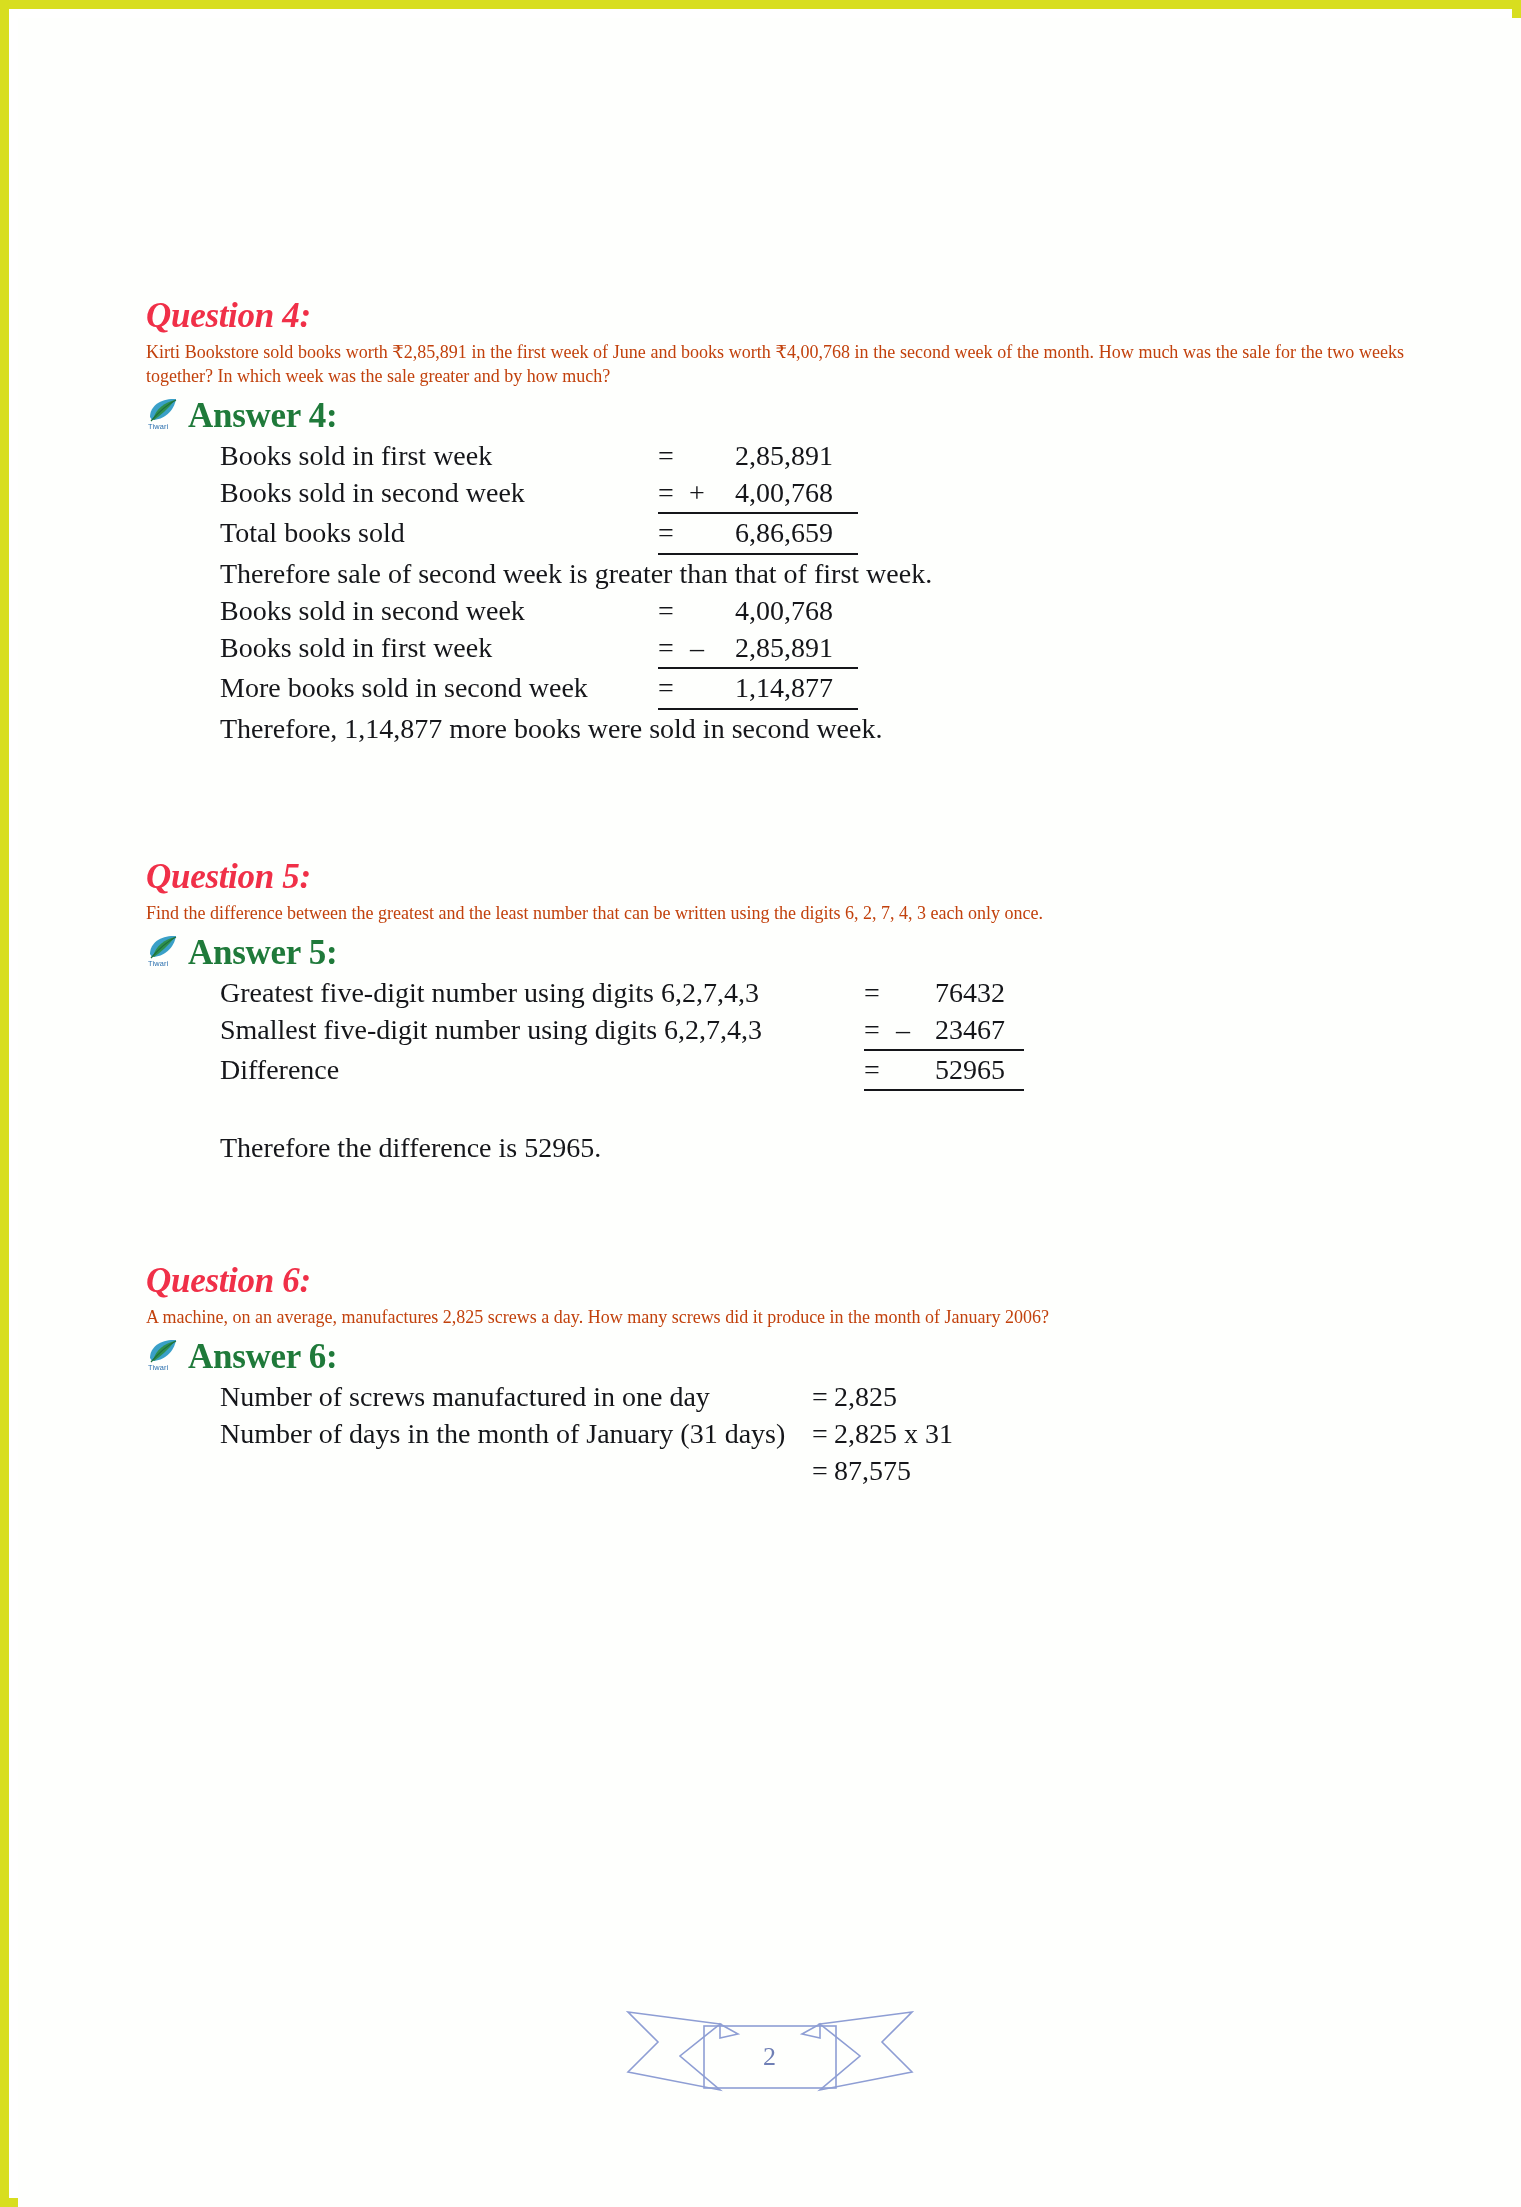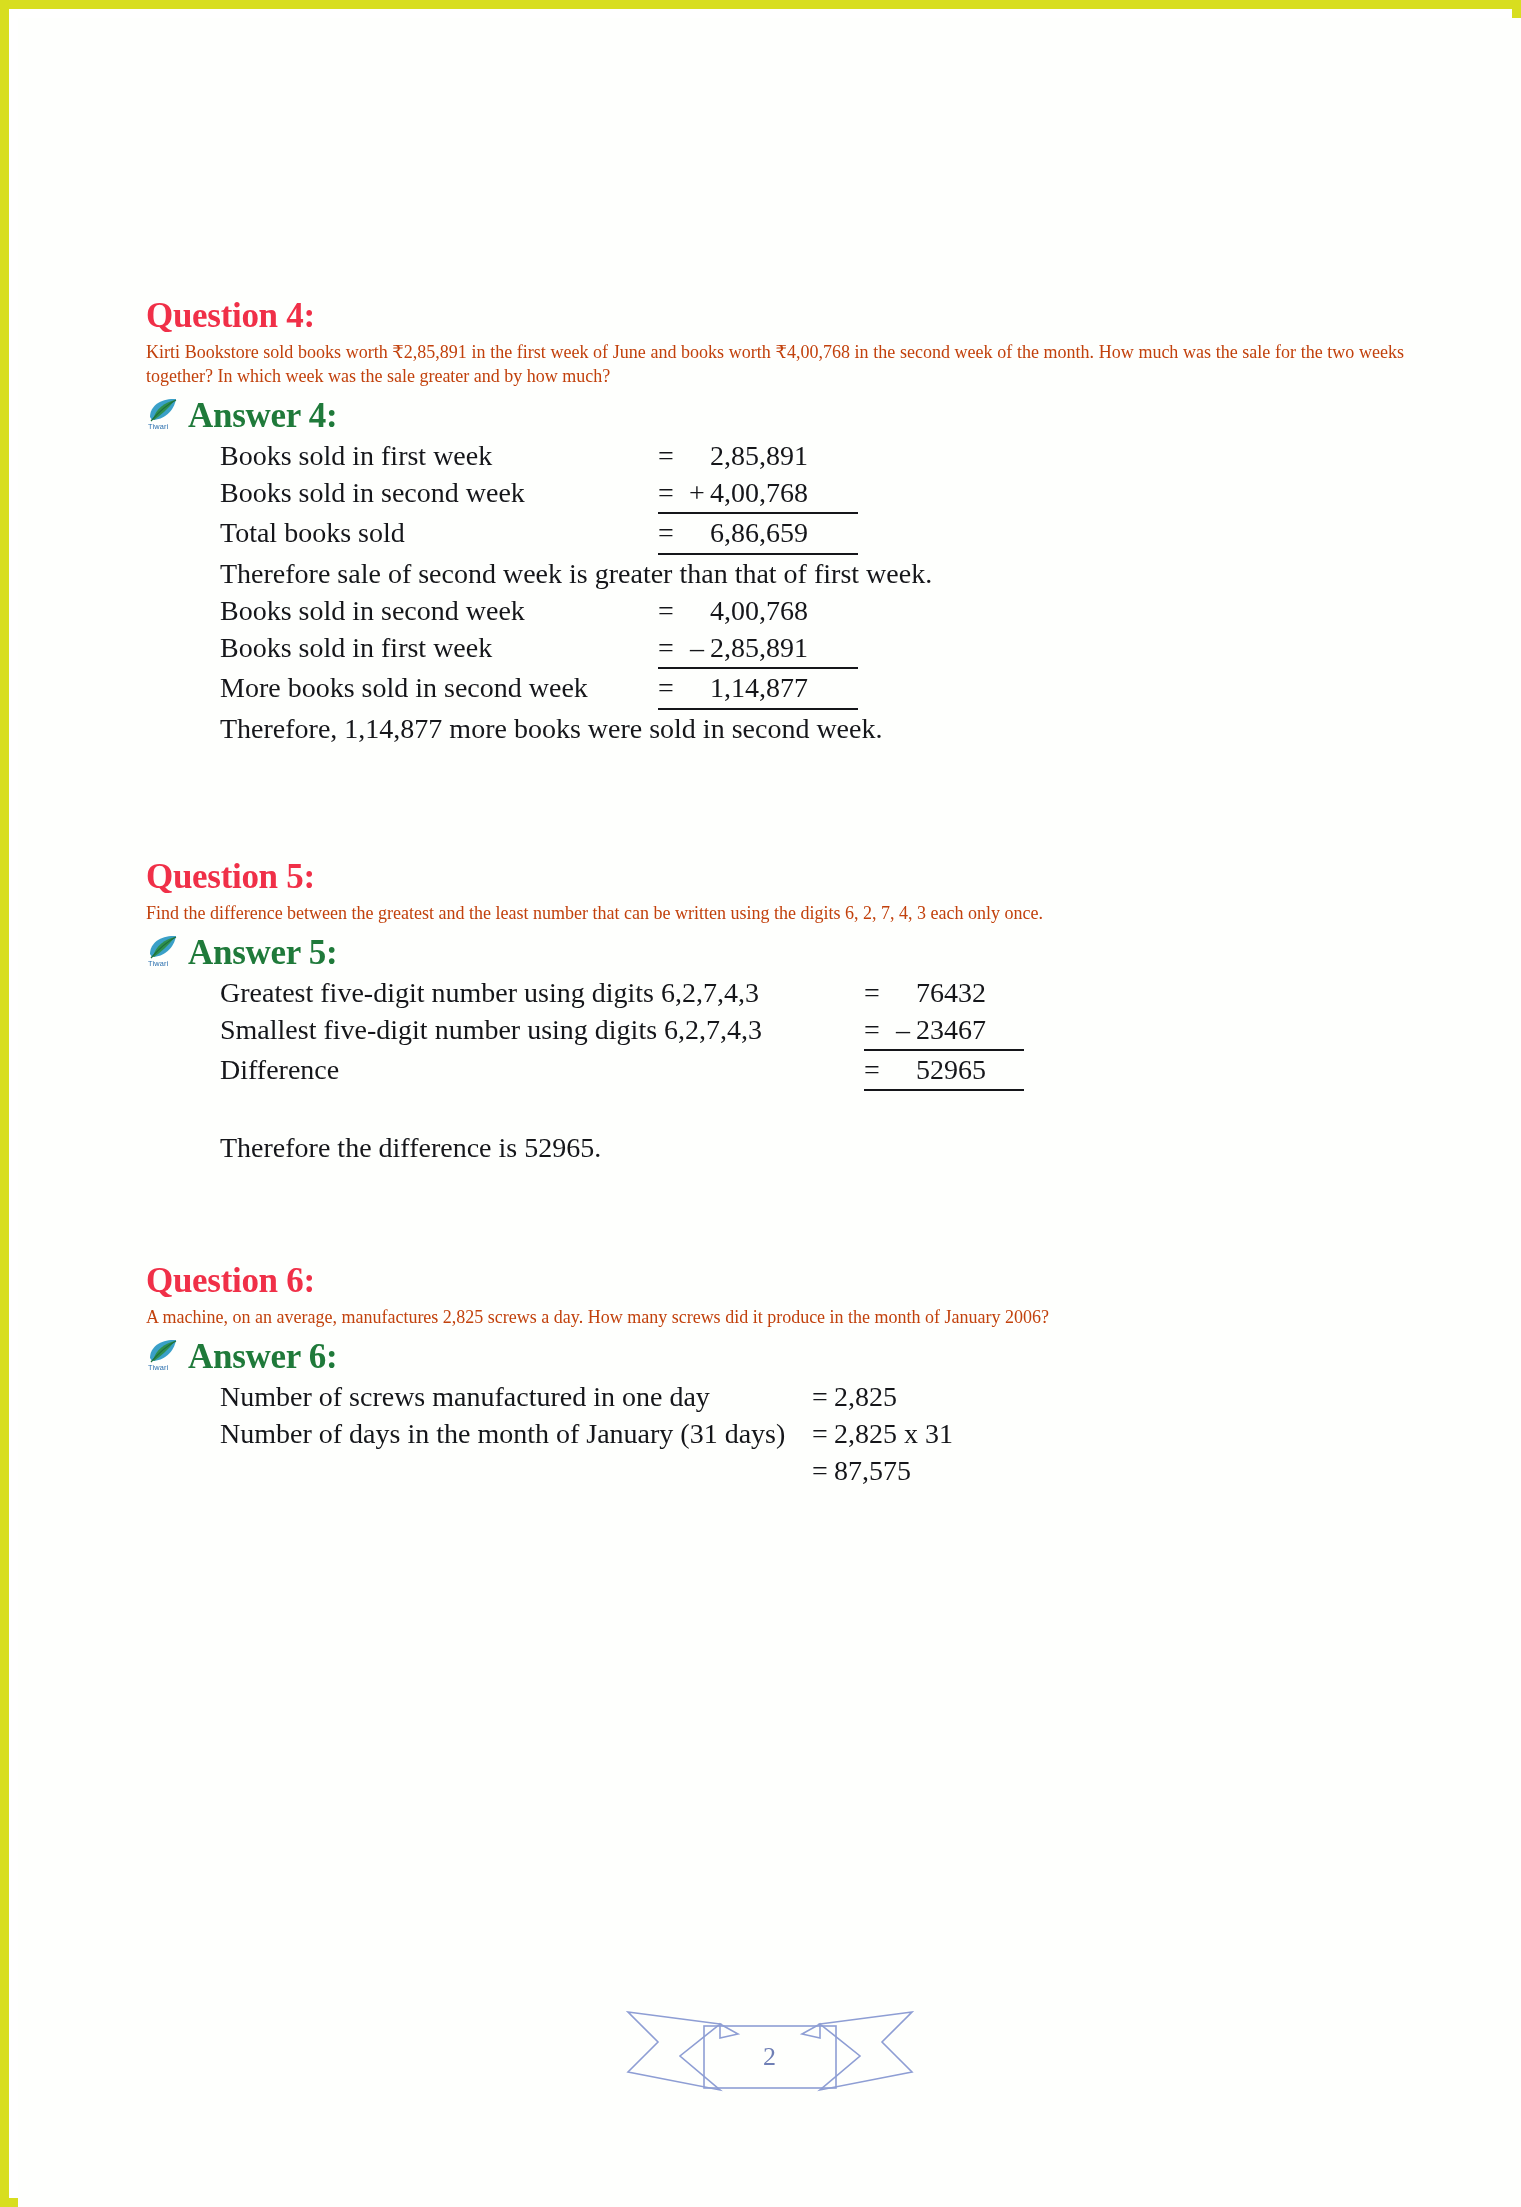--- a/index.html
+++ b/index.html
@@ -42,20 +42,21 @@
 
   
   .q-heading {
     color: #f03048;
     font-weight: bold;
     font-size: 35px;
     line-height: 1.0;
     letter-spacing: -0.3px;
     margin: 0 0 8px 4px;
     font-family: "Liberation Serif", "DejaVu Serif", serif;
+    font-style: italic;
   }
 
   .a-heading {
     display: flex;
     align-items: flex-end;
     margin: 6px 0 2px 4px;
   }
   .a-heading-text {
     color: #1f7a3a;
     font-weight: bold;
@@ -118,21 +119,21 @@
   }
   .calc-eq {
     display: inline-block;
   }
   .calc-sign {
     display: inline-block;
     text-align: center;
   }
   .calc-num {
     display: inline-block;
-    text-align: left;
+    text-align: center;
   }
   .underlined {
     border-bottom: 2.4px solid #15161a;
     padding-bottom: 1px;
   }
   .statement {
     margin-left: 0;
     white-space: nowrap;
   }
   .spacer-line { height: 38px; }

